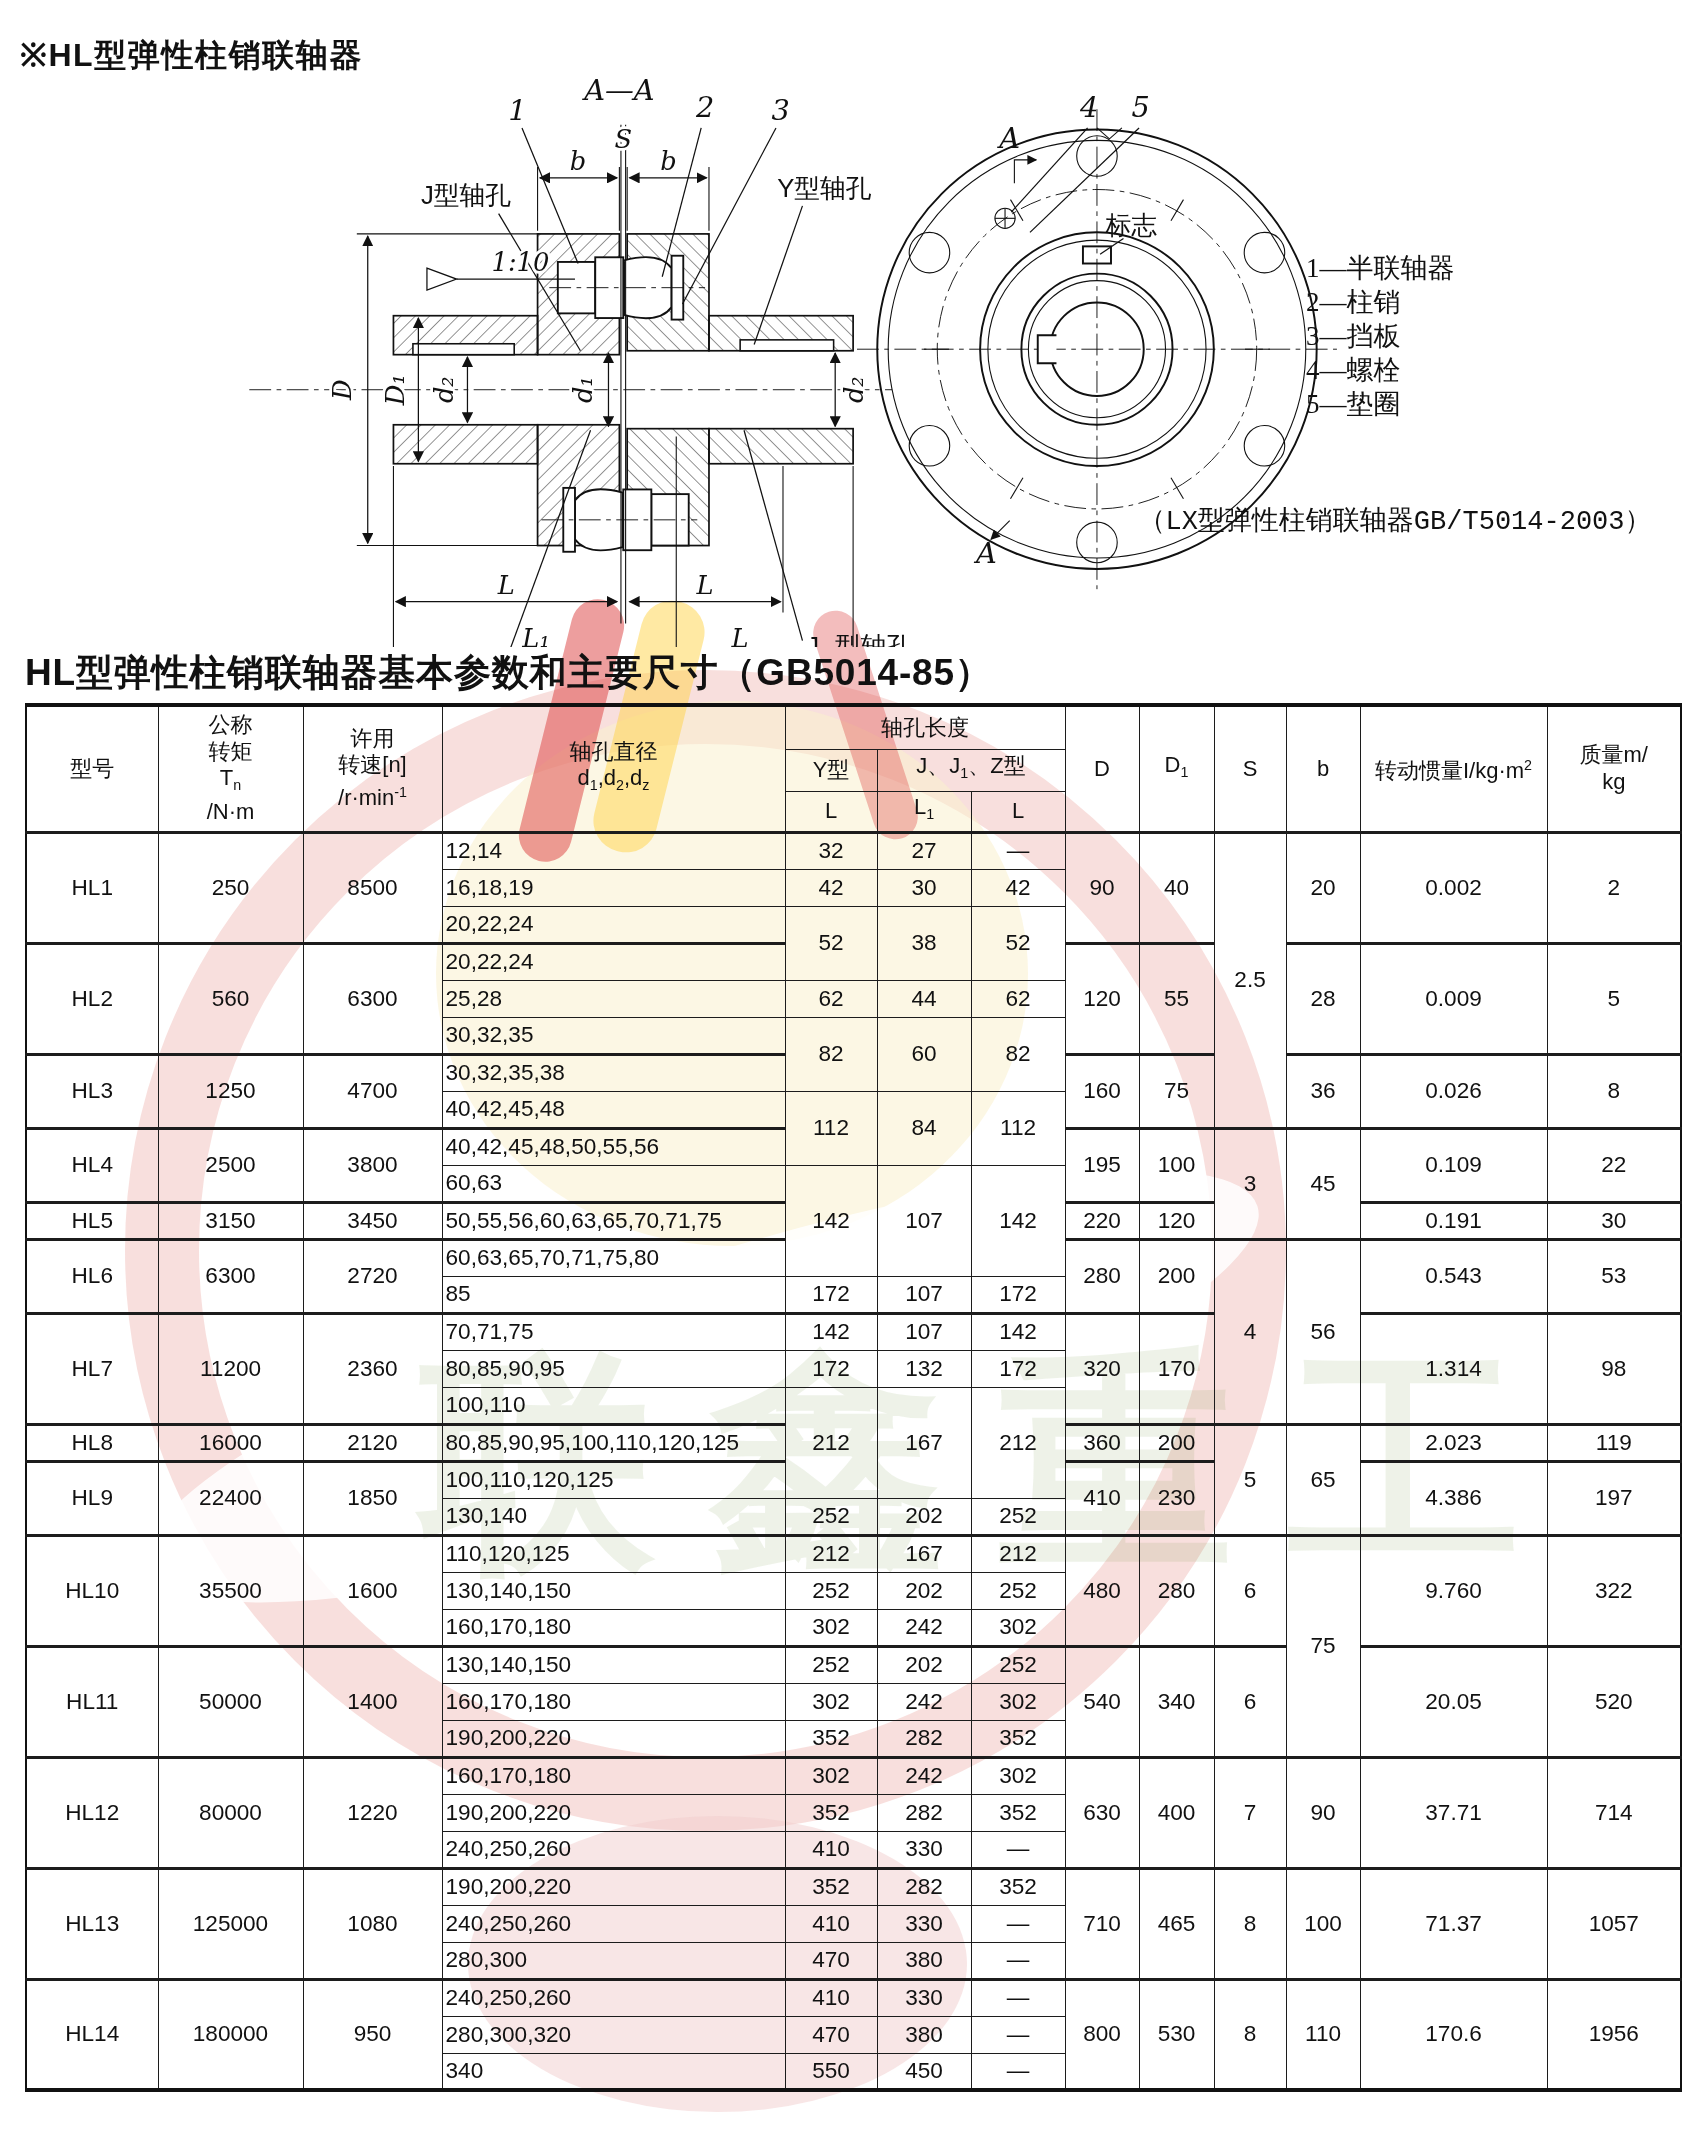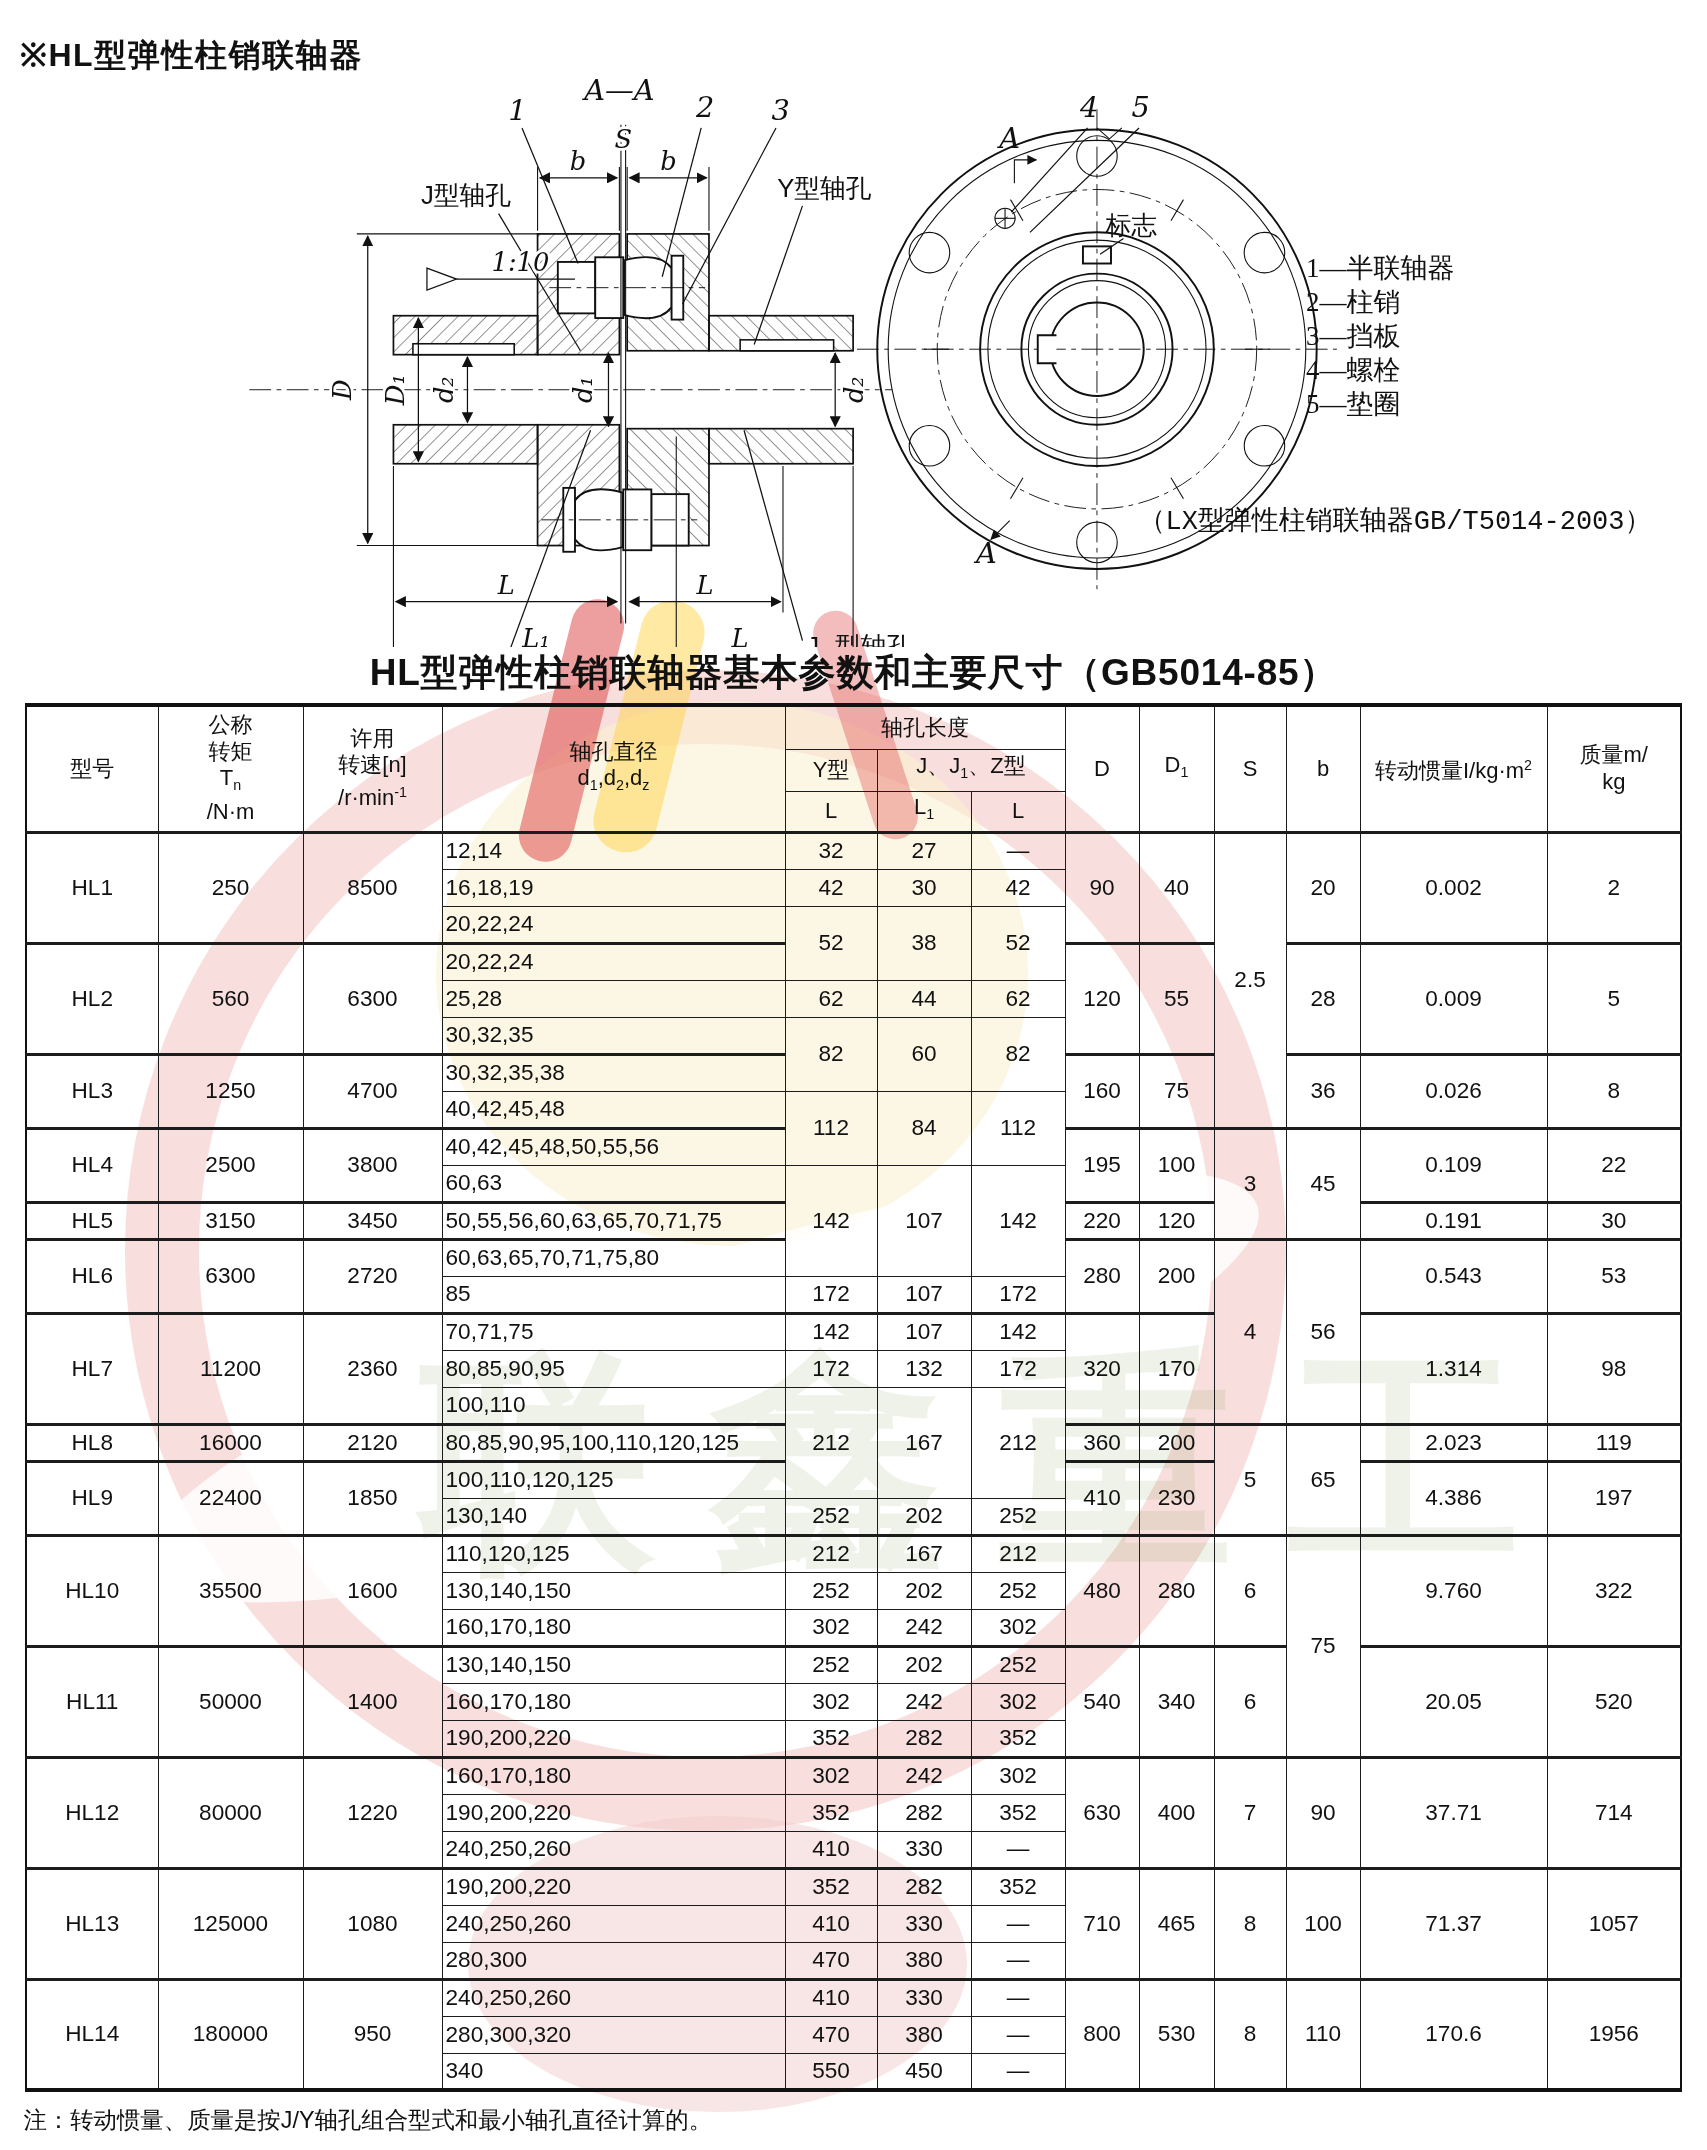--- a/index.html
+++ b/index.html
@@ -9,21 +9,21 @@
   .wm-ring{left:125px;top:670px;width:1013px;height:1013px;border-radius:50%;border:74px solid rgba(238,178,173,0.42);}
   .wm-cream{left:436px;top:701px;width:592px;height:545px;border-radius:50%;background:rgba(250,240,205,0.55);}
   .wm-red1{left:545px;top:596px;width:53px;height:269px;border-radius:26.5px;background:rgba(219,62,62,0.50);transform:rotate(14deg);}
   .wm-yellow{left:617px;top:598px;width:64px;height:257px;border-radius:31px;background:rgba(255,211,72,0.50);transform:rotate(14deg);}
   .wm-red2{left:843px;top:606px;width:45px;height:238px;border-radius:23.4px;background:rgba(219,62,62,0.34);transform:rotate(-18deg);}
   .wm-swoosh{left:117px;top:1262px;width:1169px;height:249px;border-radius:50%;background:#fff;opacity:0.85;transform:rotate(-18deg);}
   .wm-pink2{left:468px;top:1816px;width:499px;height:296px;border-radius:50%;background:rgba(242,205,205,0.50);}
   .wm-text{left:421px;top:1309px;font-size:234px;font-weight:bold;letter-spacing:55px;color:#4d7c0f;opacity:0.09;white-space:nowrap;}
   
   .page-title{position:absolute;z-index:2;left:20px;top:11px;font-size:32px;font-weight:bold;letter-spacing:1.6px;}
-  .table-title{position:absolute;z-index:2;left:25px;top:648px;width:1657px;text-align:center;font-size:37px;font-weight:bold;letter-spacing:0.8px;}
+  .table-title{position:absolute;z-index:2;left:25px;top:648px;width:1657px;font-size:37px;font-weight:bold;letter-spacing:0.8px;}
   .foot-note{position:absolute;z-index:2;left:23.4px;top:2104px;font-size:23.4px;}
   
   .draw{position:absolute;z-index:1;left:0;top:0;}
   .hs1{stroke:#111;stroke-width:2.2;fill:url(#h1);}
   .hs2{stroke:#111;stroke-width:2.2;fill:url(#h2);}
   .ol{fill:none;stroke:#111;stroke-width:2.5;}
   .thin{fill:none;stroke:#111;stroke-width:1.4;}
   .cl{fill:none;stroke:#111;stroke-width:1.2;stroke-dasharray:28 7 6 7;}
   .dl{fill:none;stroke:#111;stroke-width:1.6;marker-start:url(#ar);marker-end:url(#ar);}
   .ldr{fill:none;stroke:#111;stroke-width:1.6;}
@@ -565,15 +565,14 @@
     </tr>
     <tr class="r">
       <td class="d">340</td>
       <td>550</td>
       <td>450</td>
       <td>—</td>
     </tr>
   </tbody>
     </table>
 
-  <div class="foot-note">注：转动惯量、质量是按J/Y轴孔组合型式和最小轴孔直径计算的。</div>
 </div>
 
 
 </body></html>

